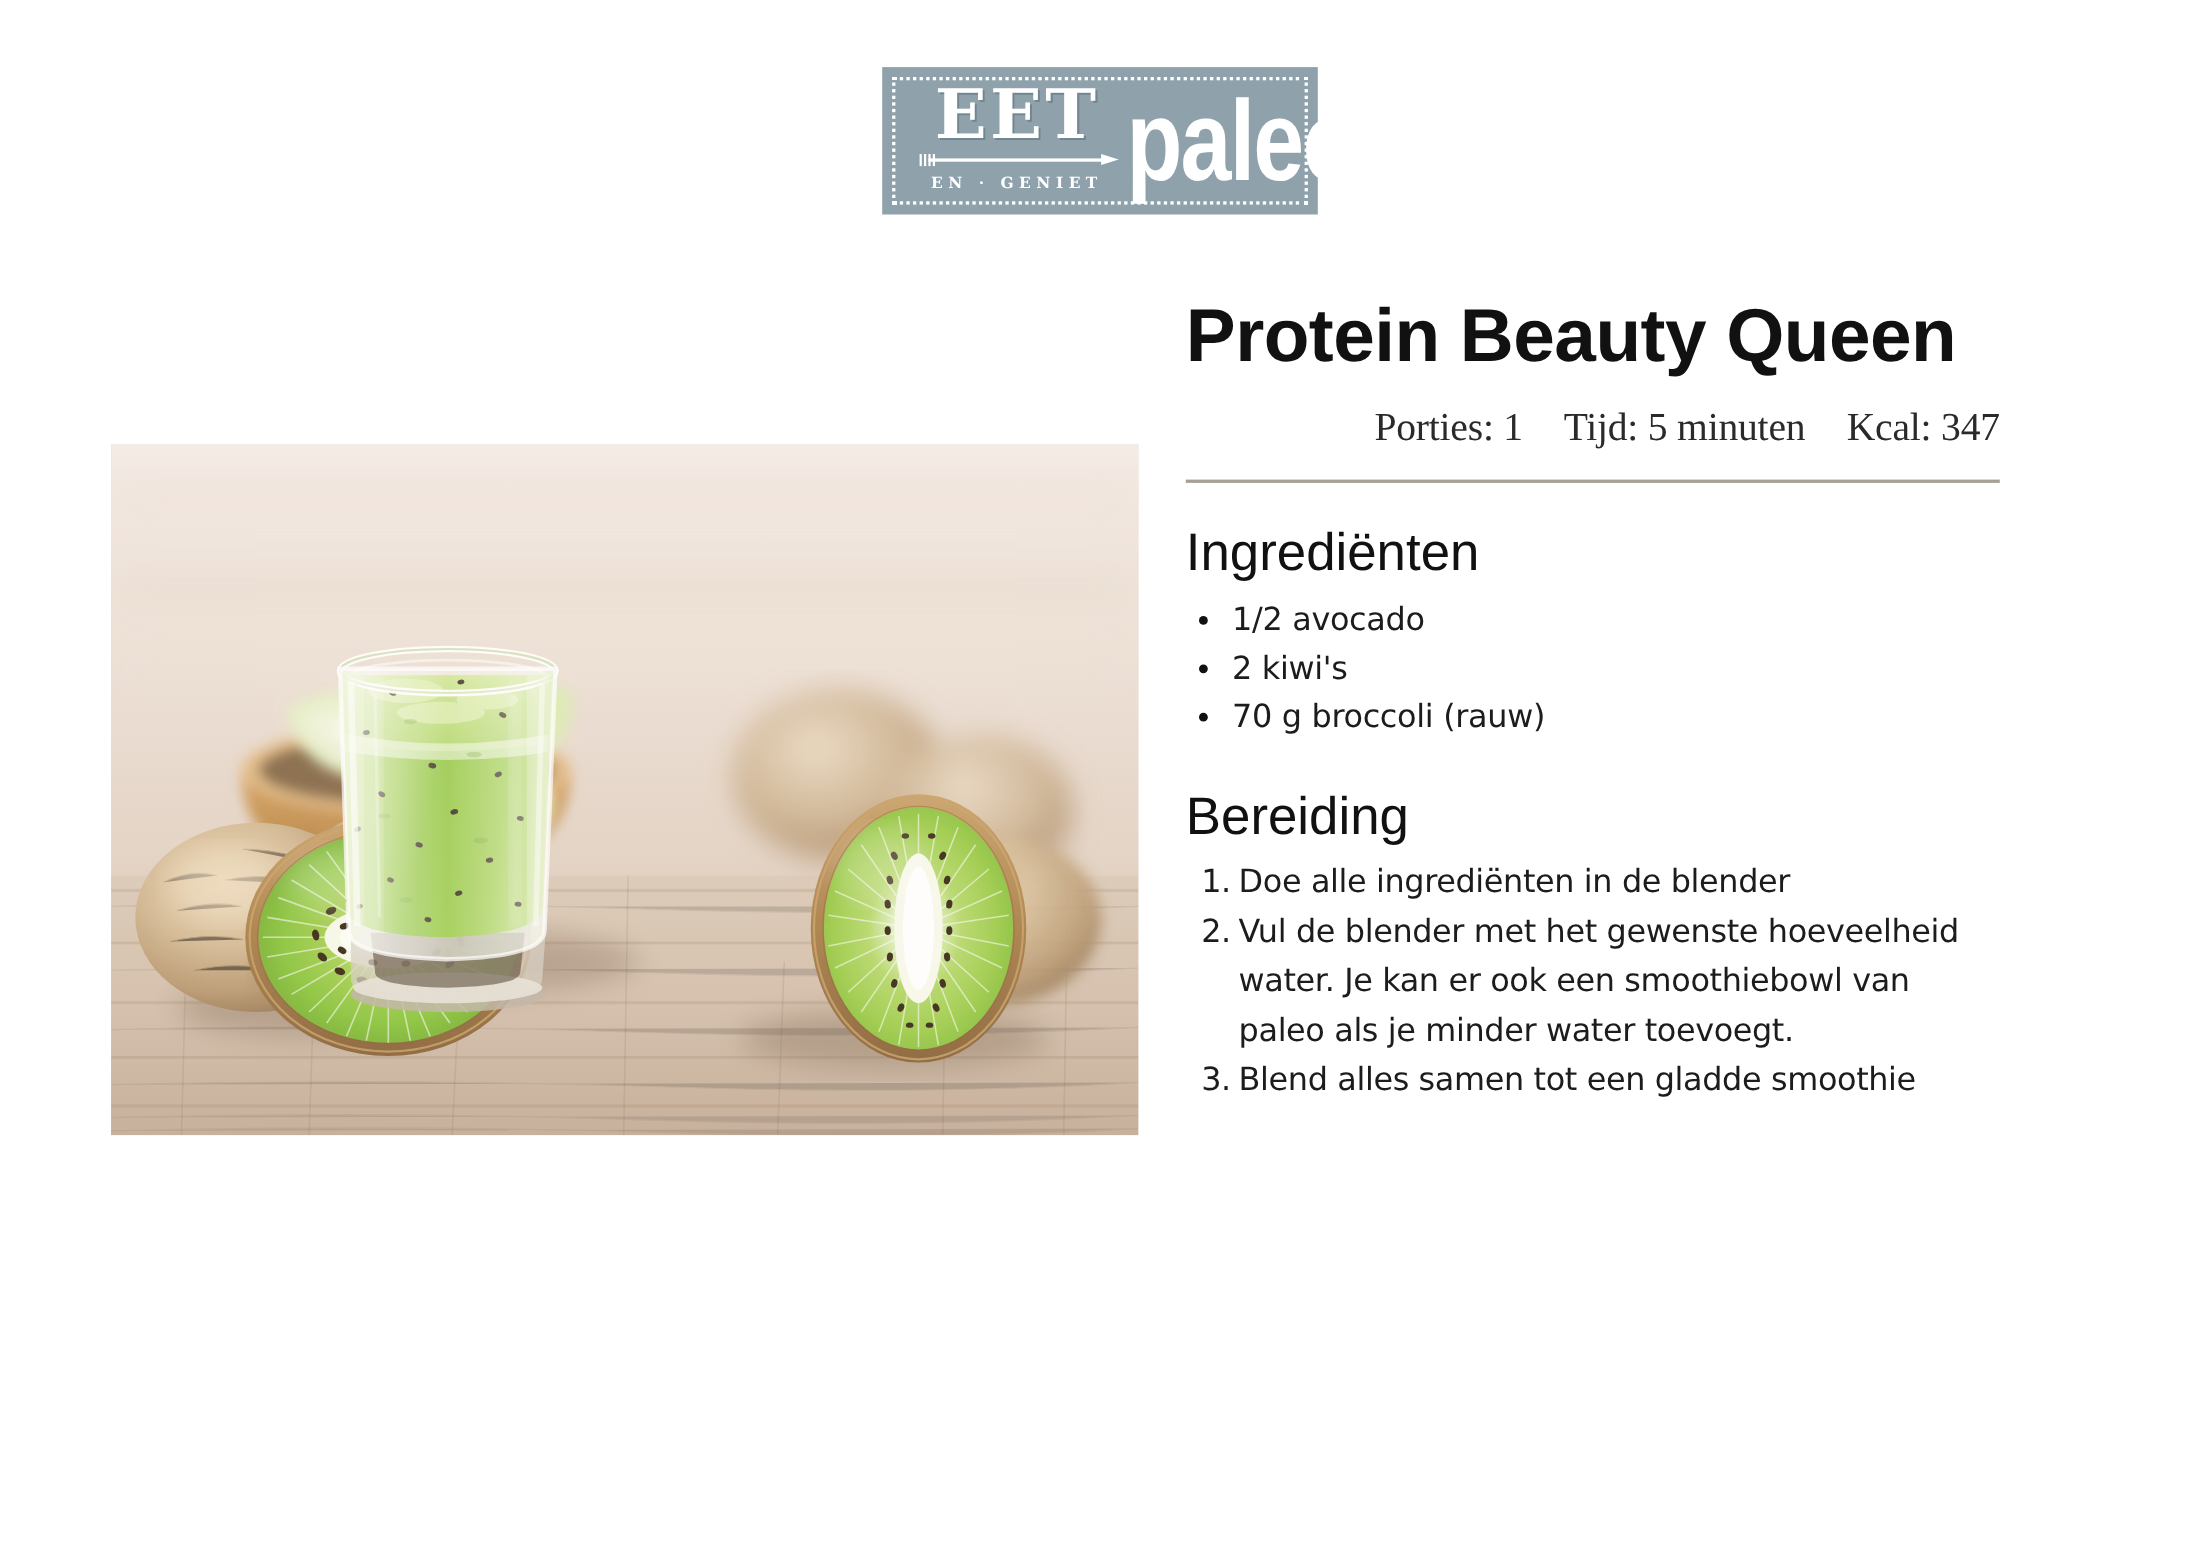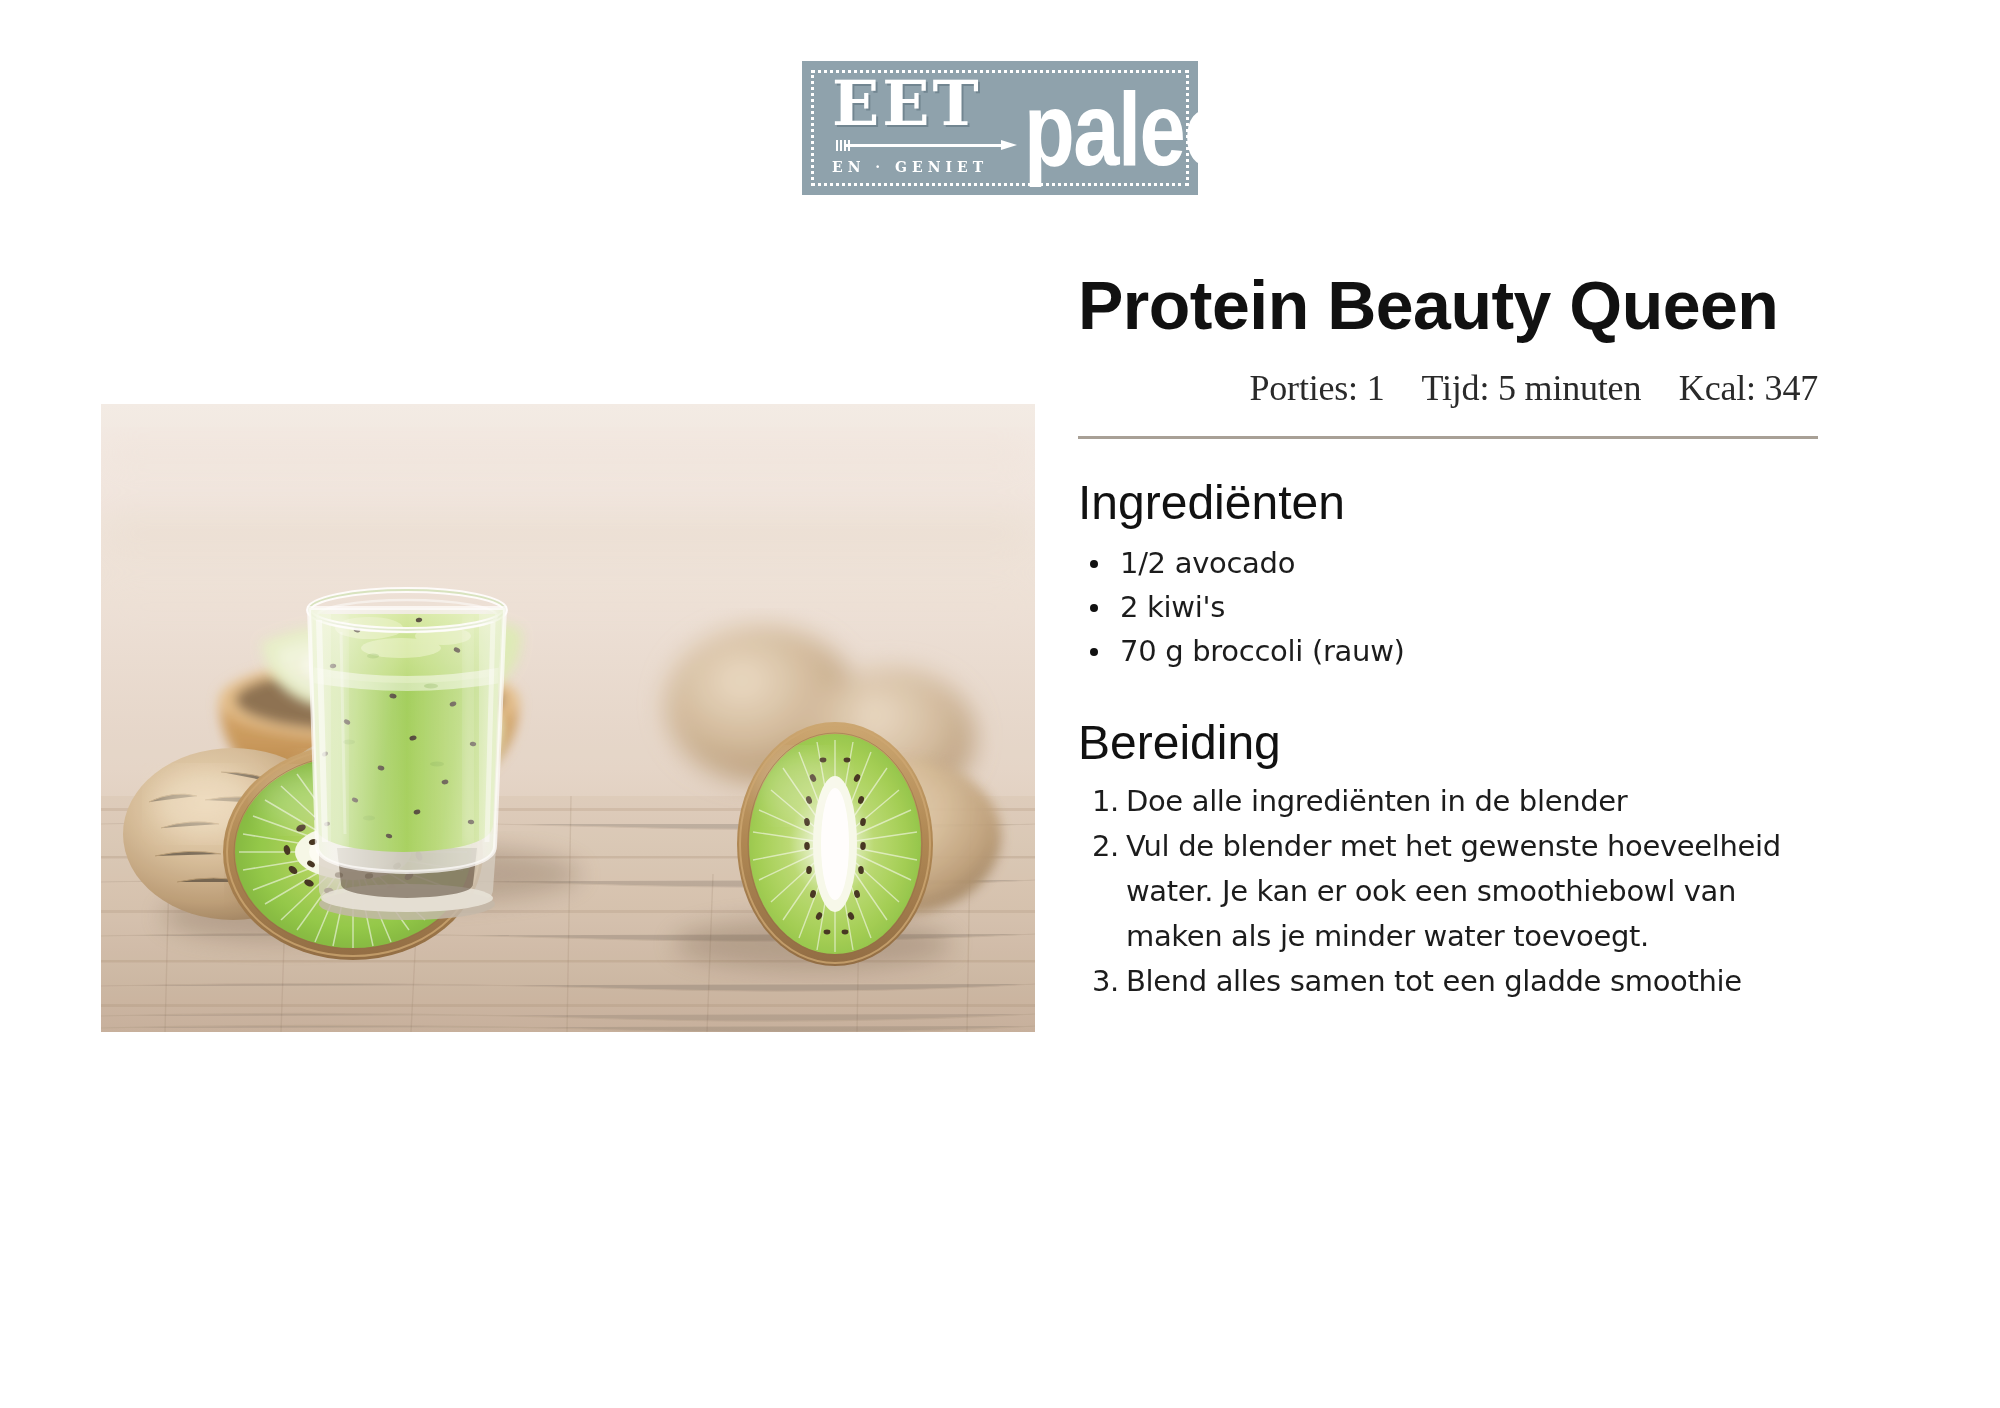--- a/index.html
+++ b/index.html
@@ -34,20 +34,21 @@
     top: 9px;
     right: 9px;
     bottom: 9px;
     border: 3px dotted #ffffff;
   }
   .brand-left {
     position: absolute;
     left: 30px;
     top: 12px;
     width: 185px;
+    text-align: center;
   }
   .brand-eet {
     font-family: "DejaVu Serif", serif;
     font-weight: bold;
     font-size: 62px;
     line-height: 62px;
     letter-spacing: 3px;
     color: #ffffff;
     text-shadow: 2px 2px 0 rgba(80,100,112,0.45);
   }
@@ -674,18 +675,18 @@
     <div class="section-head ing-head">Ingrediënten</div>
     <ul class="ing-list">
       <li>1/2 avocado</li>
       <li>2 kiwi's</li>
       <li>70 g broccoli (rauw)</li>
     </ul>
 
     <div class="section-head prep-head">Bereiding</div>
     <ol class="prep-list">
       <li>Doe alle ingrediënten in de blender</li>
-      <li>Vul de blender met het gewenste hoeveelheid water. Je kan er ook een smoothiebowl van maken als je minder water toevoegt.</li>
+      <li>Vul de blender met het gewenste hoeveelheid water. Je kan er ook een smoothiebowl van paleo als je minder water toevoegt.</li>
       <li>Blend alles samen tot een gladde smoothie</li>
     </ol>
 
   </div>
 </div>
 
 </body></html>

